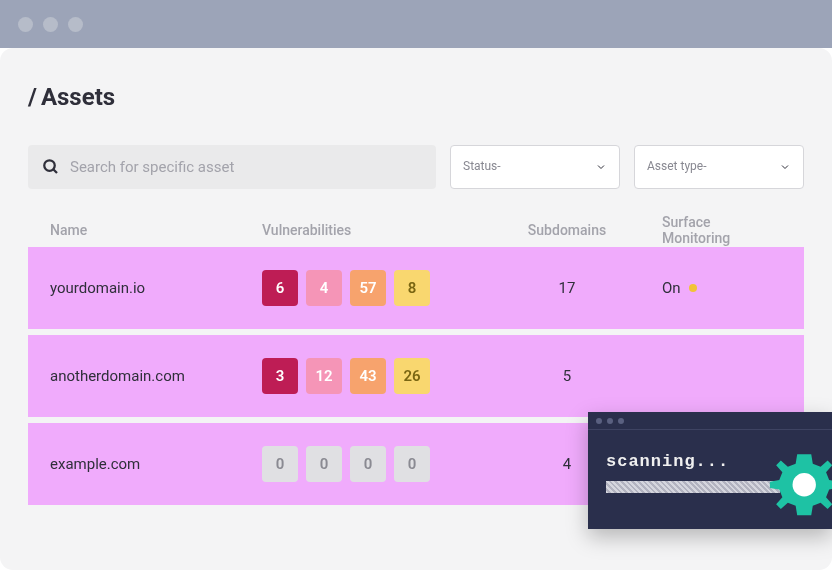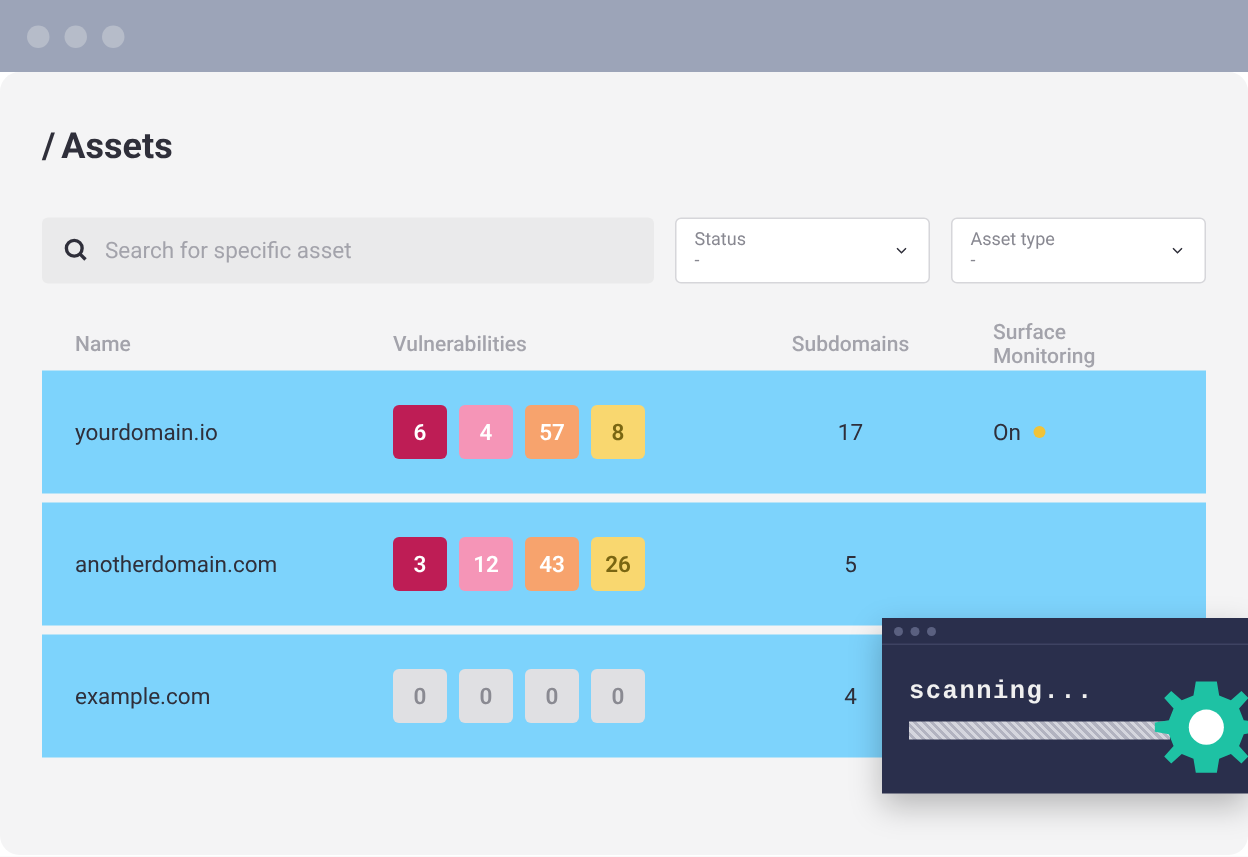--- a/index.html
+++ b/index.html
@@ -13,32 +13,32 @@
     .page-title { font-size: 24px; font-weight: 700; color: #2f2f3a; margin-bottom: 34px; }
     .page-title .slash { margin-right: 4px; }
     
     .controls { display: flex; gap: 14px; margin-bottom: 24px; }
     .search-wrap { flex: 1; background: #eaeaeb; border-radius: 4px; display: flex; align-items: center; padding: 0 14px; height: 44px; }
     .search-icon { width: 18px; height: 18px; margin-right: 10px; }
     .search-input { border: none; background: transparent; outline: none; flex: 1; font-size: 15px; color: #2f2f3a; }
     .search-input::placeholder { color: #a3a3ab; }
     
     .dropdown { width: 170px; height: 44px; border: 1px solid #d6d6da; border-radius: 4px; background: #fff; padding: 4px 12px; display: flex; align-items: center; justify-content: space-between; position: relative; cursor: pointer; }
-    .dropdown-text-wrap { display: flex; flex-direction: column; line-height: 1.15; }
+    .dropdown-text-wrap { display: flex; flex-direction: row; line-height: 1.15; }
     .dropdown-label { font-size: 12px; color: #888891; }
     .dropdown-value { font-size: 12px; color: #888891; }
     
     .table { width: 100%; }
     .table-head { display: flex; padding: 0 22px; height: 34px; align-items: center; font-size: 14px; color: #a3a3ab; font-weight: 500; }
     .col-name { width: 200px; }
     .col-vuln { width: 230px; margin-left: 12px; }
     .col-sub { width: 150px; text-align: center; }
     .col-surf { flex: 1; padding-left: 20px; }
     
-    .table-row { display: flex; background: #7dd3fc; padding: 0 22px; height: 82px; align-items: center; margin-bottom: 6px; font-size: 15px; color: #2f2f3a; }
+    .table-row { display: flex; background: #f0abfc; padding: 0 22px; height: 82px; align-items: center; margin-bottom: 6px; font-size: 15px; color: #2f2f3a; }
     
     .vuln-badges { display: flex; gap: 8px; }
     .badge { width: 36px; height: 36px; border-radius: 4px; display: flex; align-items: center; justify-content: center; font-size: 15px; font-weight: 600; }
     .badge.crit { background: #be1d55; color: #fff; }
     .badge.high { background: #f595b7; color: #fff; }
     .badge.med  { background: #f7a36d; color: #fff; }
     .badge.low  { background: #f9d76f; color: #7a6612; }
     .badge.crit.zero, .badge.high.zero, .badge.med.zero, .badge.low.zero { background: #e0e0e3; color: #8a8a92; }
     
     .sub-count { text-align: center; }

